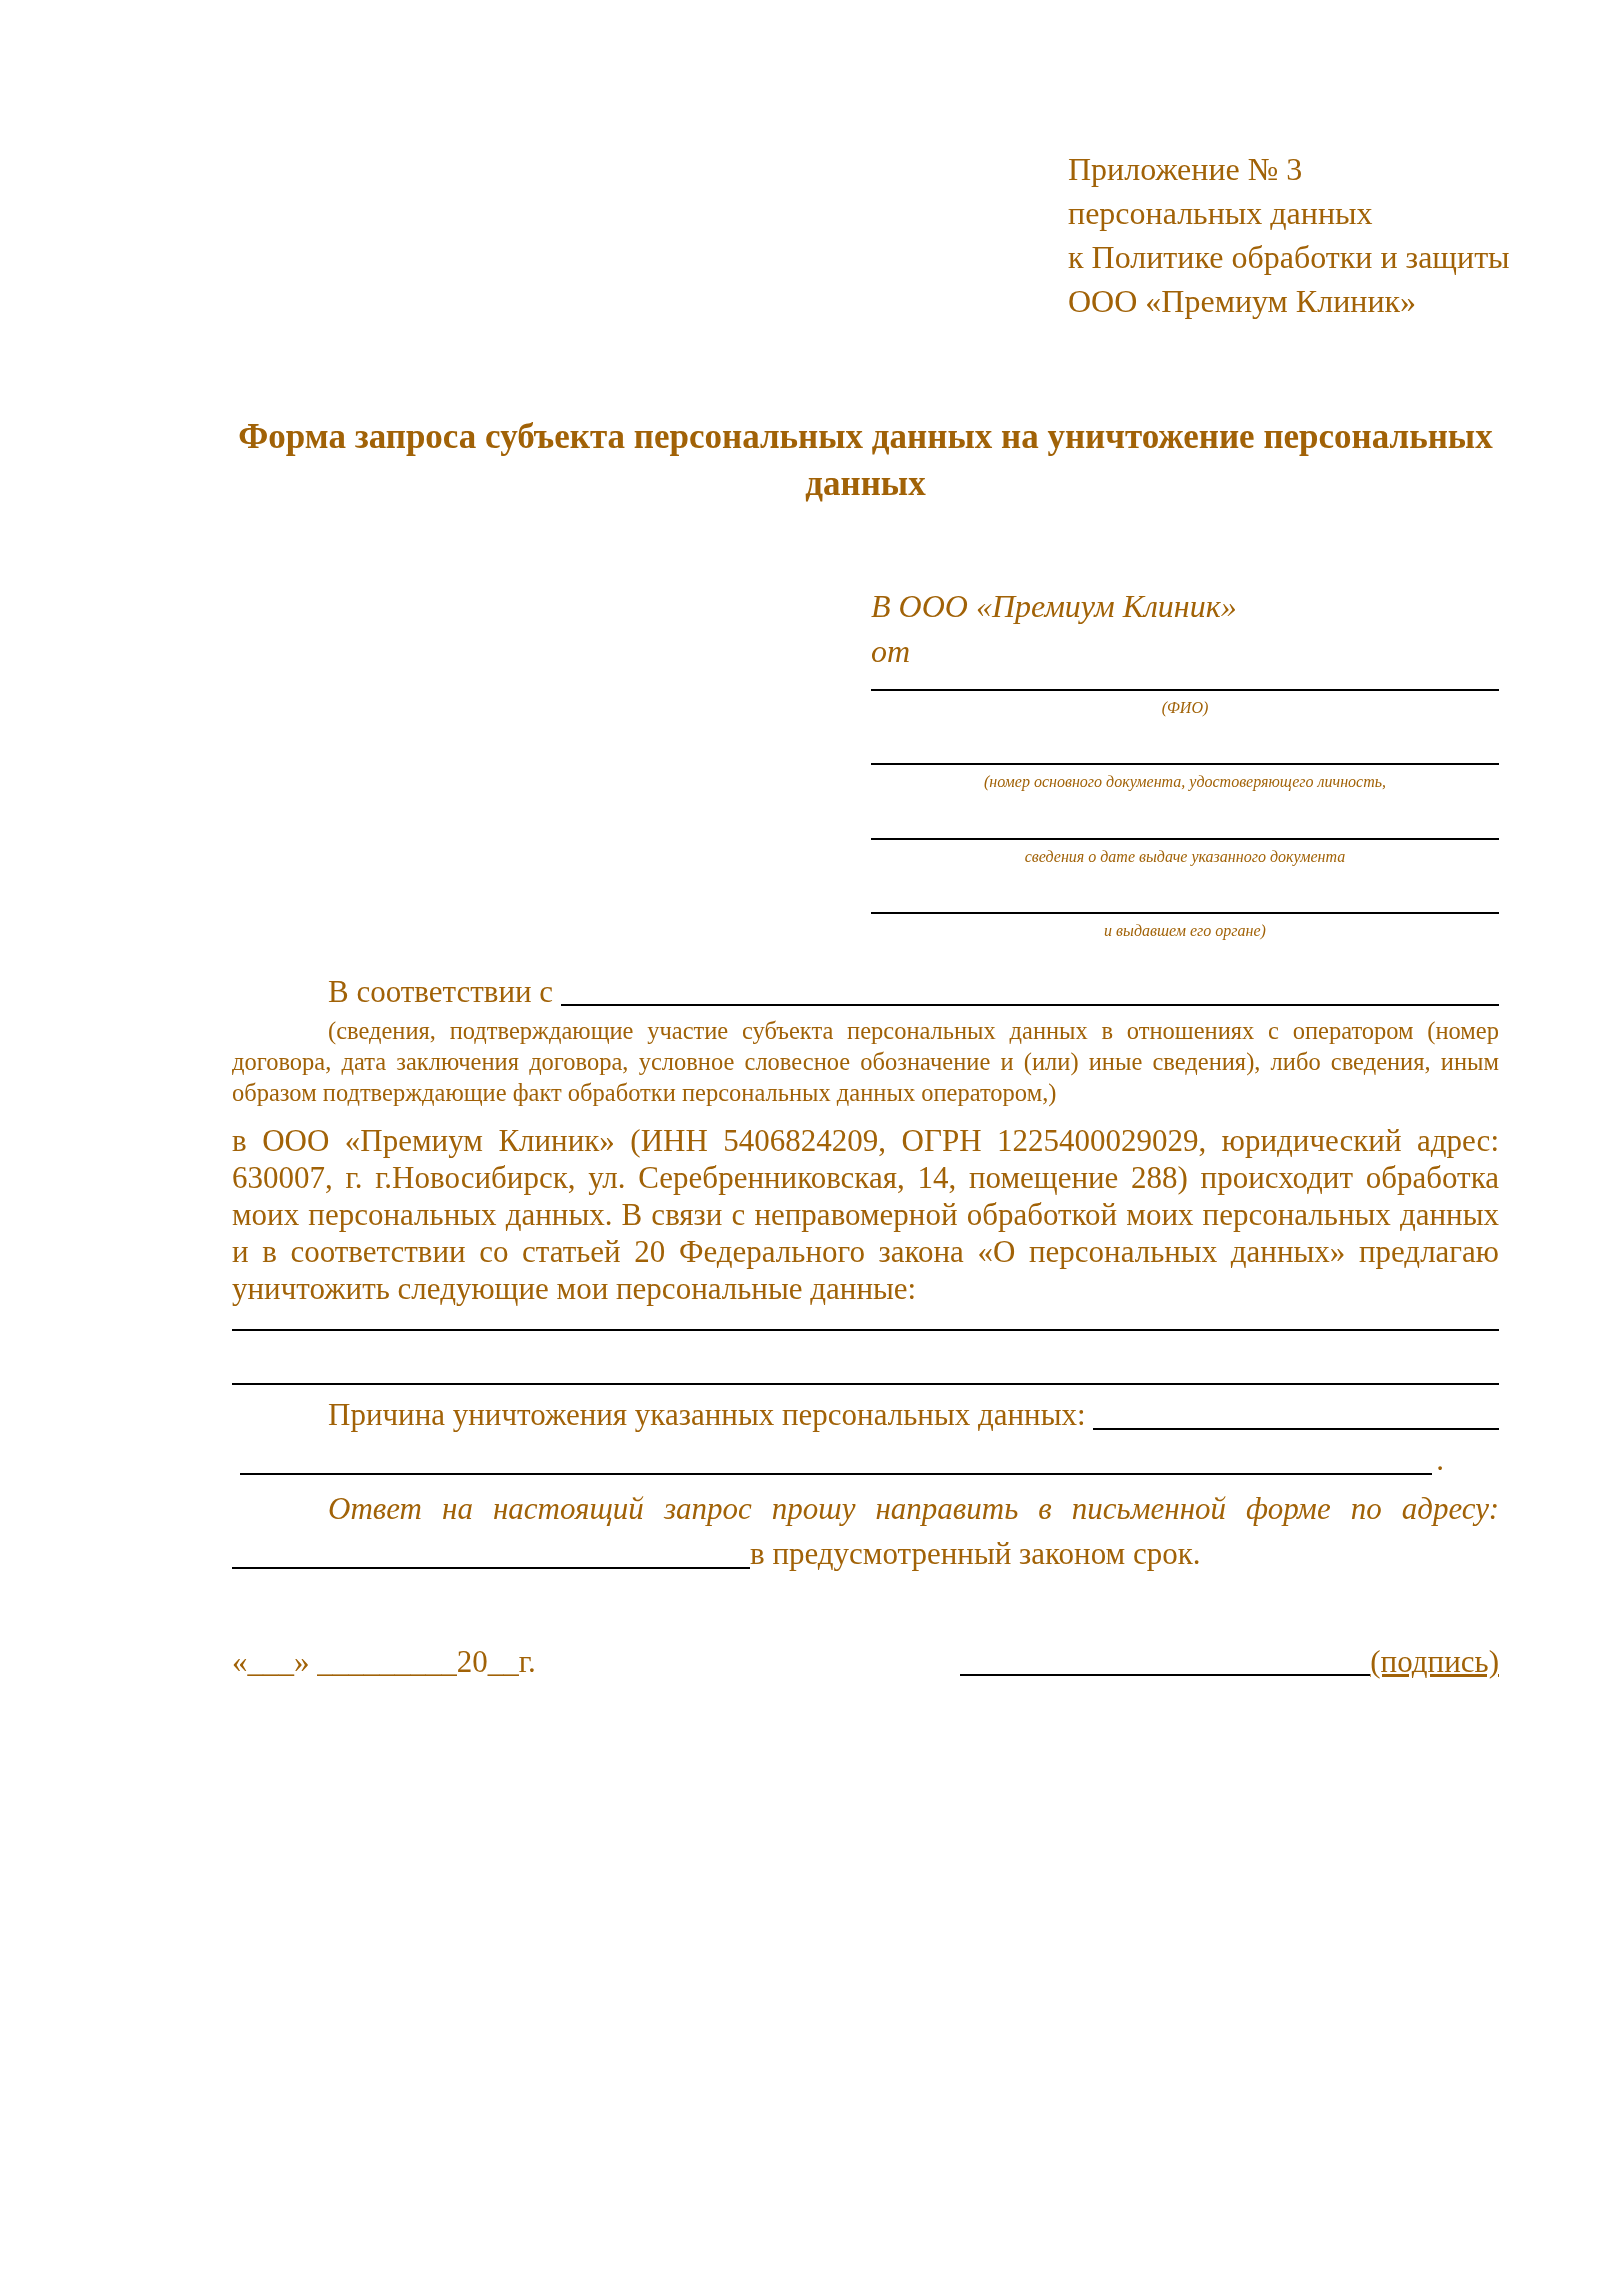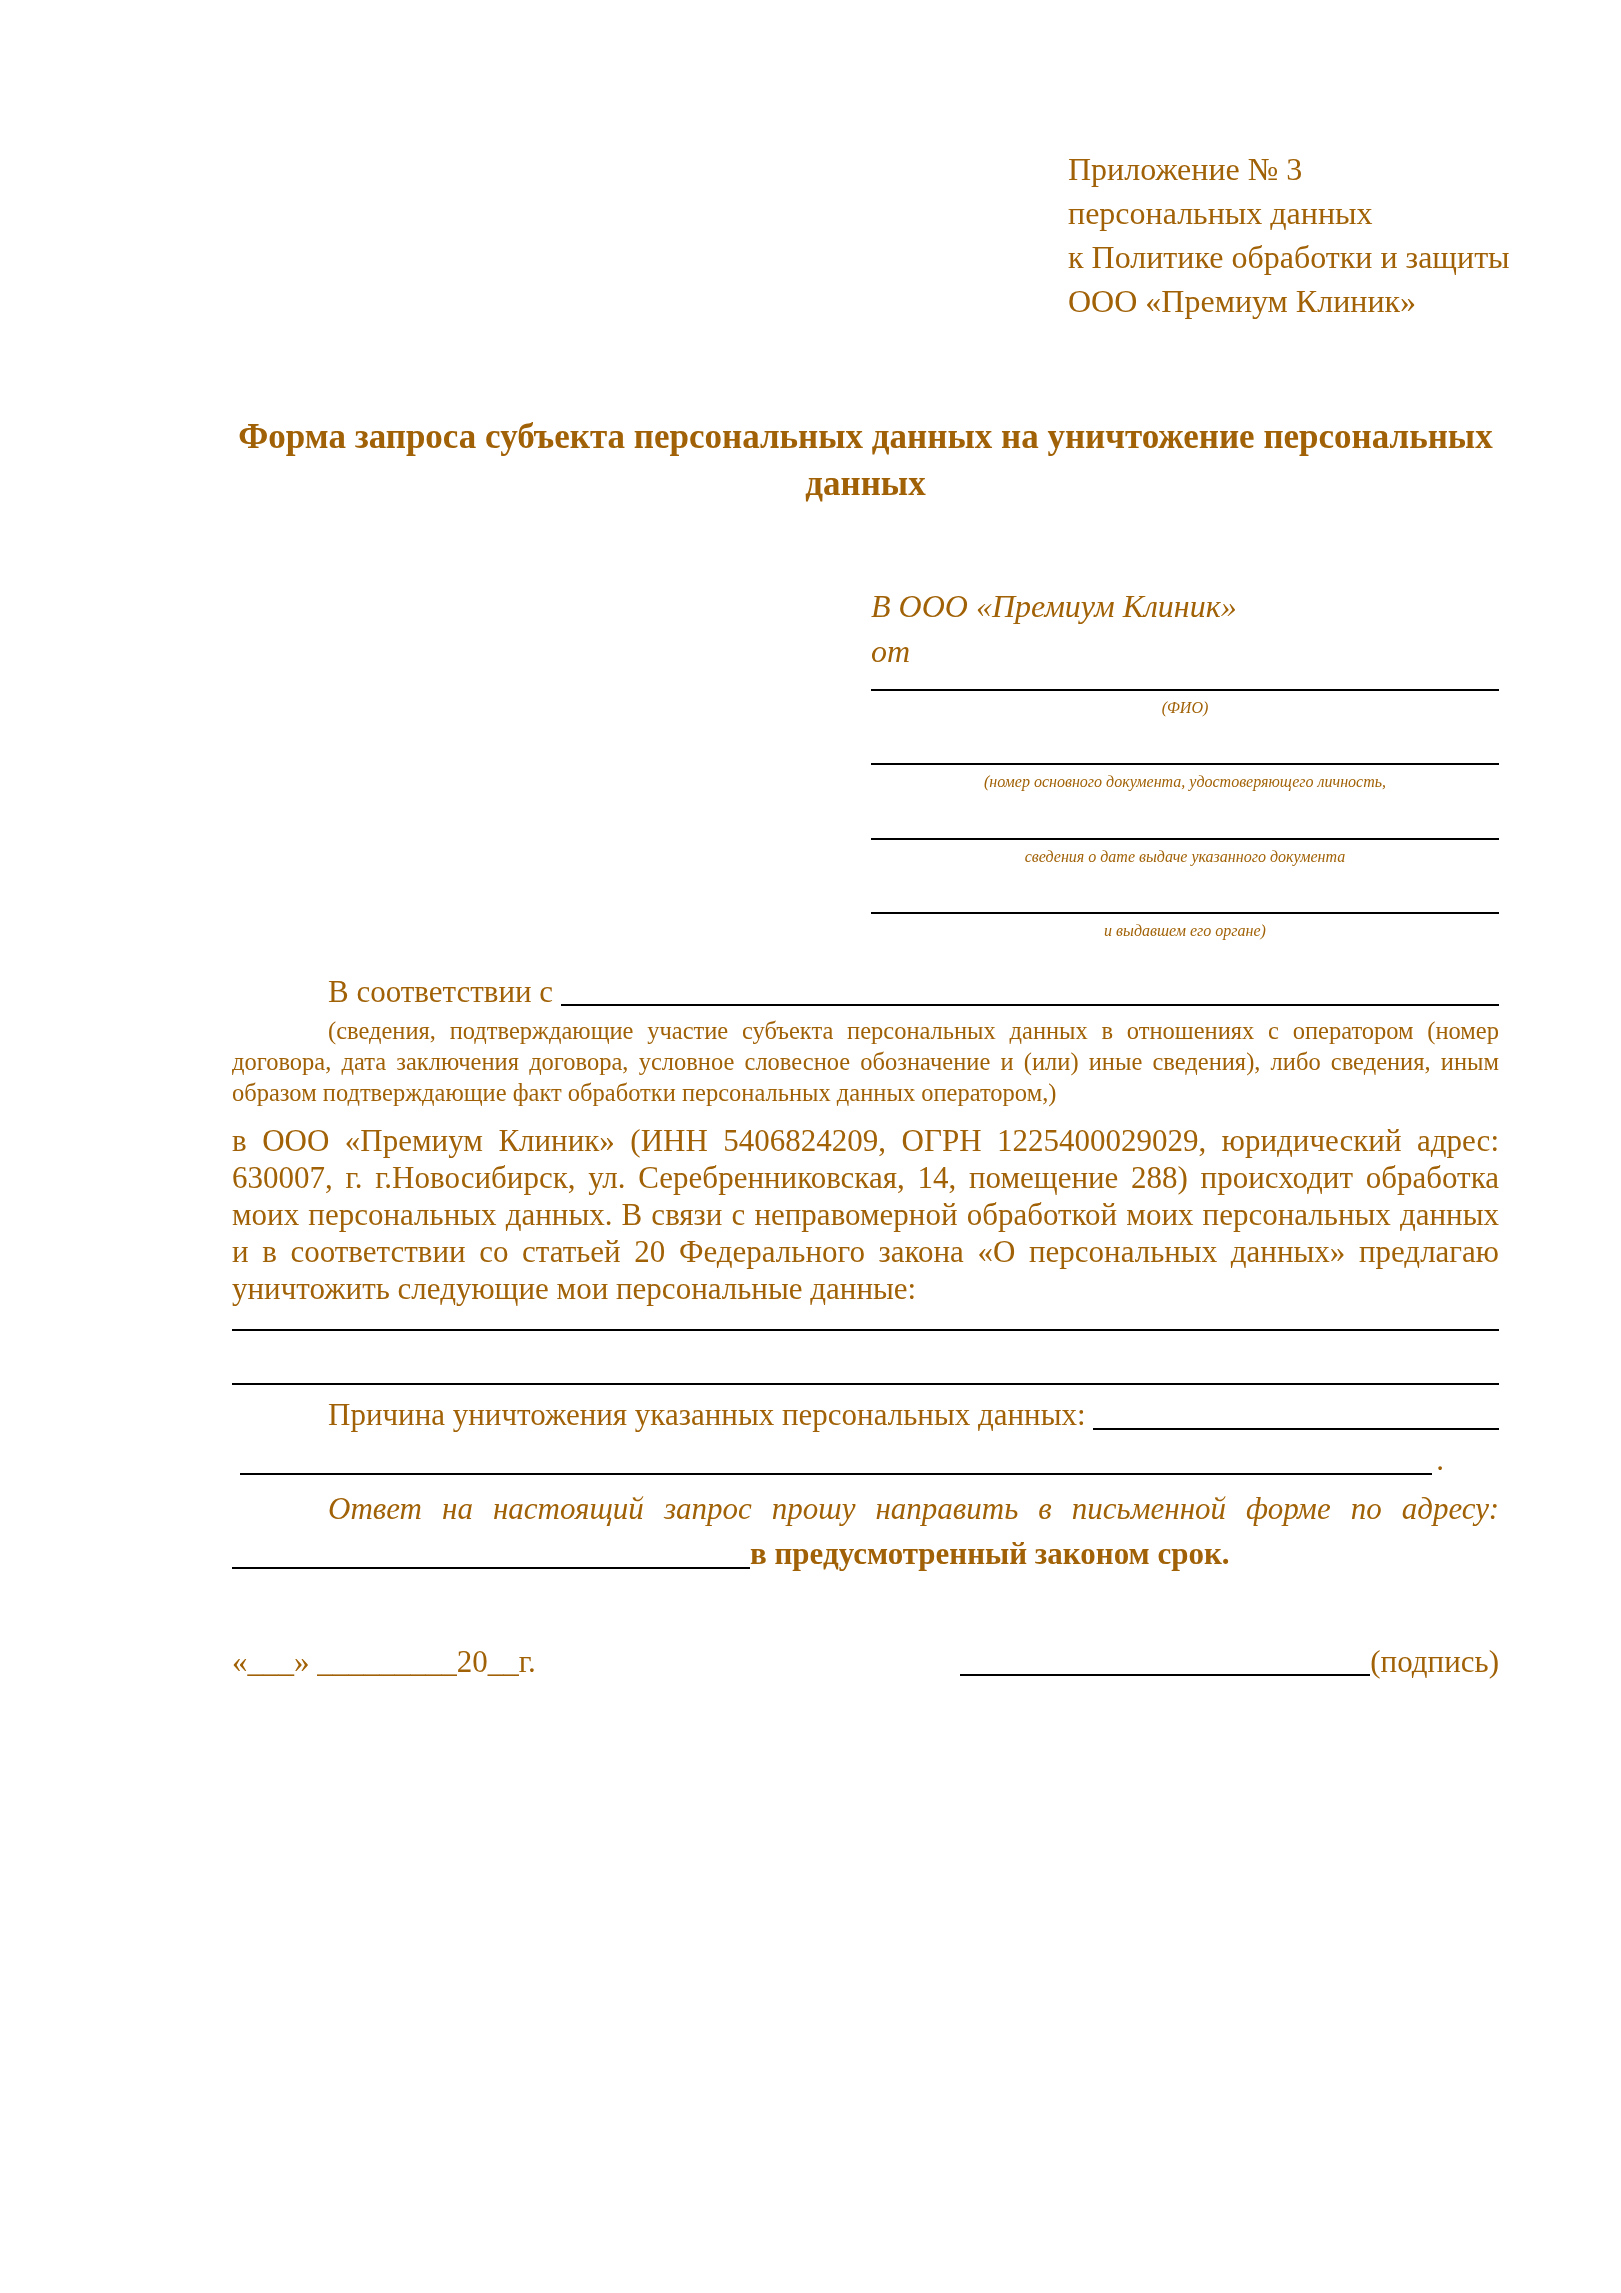--- a/index.html
+++ b/index.html
@@ -67,29 +67,29 @@
   .period-row .period { padding-left: 3.9px; }
 
   .response-1 {
     margin: 3.9px 0 0 0;
     line-height: 45px;
     text-indent: 96px;
     text-align: justify;
     text-align-last: justify;
     font-style: italic;
   }
-  .response-2 { display: flex; line-height: 45px; font-weight: bold; }
+  .response-2 { display: flex; line-height: 45px; }
   .response-2 .uline { width: 518px; border-bottom: 2.9px solid #000; align-self: flex-end; margin-bottom: 6.9px; }
   .response-2 .tail { white-space: nowrap; }
 
   .sig-row { display: flex; justify-content: space-between; margin-top: 64px; line-height: 43px; }
   .sig-row .date { white-space: nowrap; }
   .sig-right { display: flex; align-items: flex-end; }
   .sig-right .uline { width: 410px; border-bottom: 2.9px solid #000; margin-bottom: 6.9px; }
-  .sig-right .caption { white-space: nowrap; }
+  .sig-right .caption { white-space: nowrap; text-decoration: underline; }
 </style>
 </head>
 <body>
 
 <div class="page">
 
   <div class="appendix">
     <div>Приложение № 3</div>
     <div>персональных данных</div>
     <div>к Политике обработки и защиты</div>

